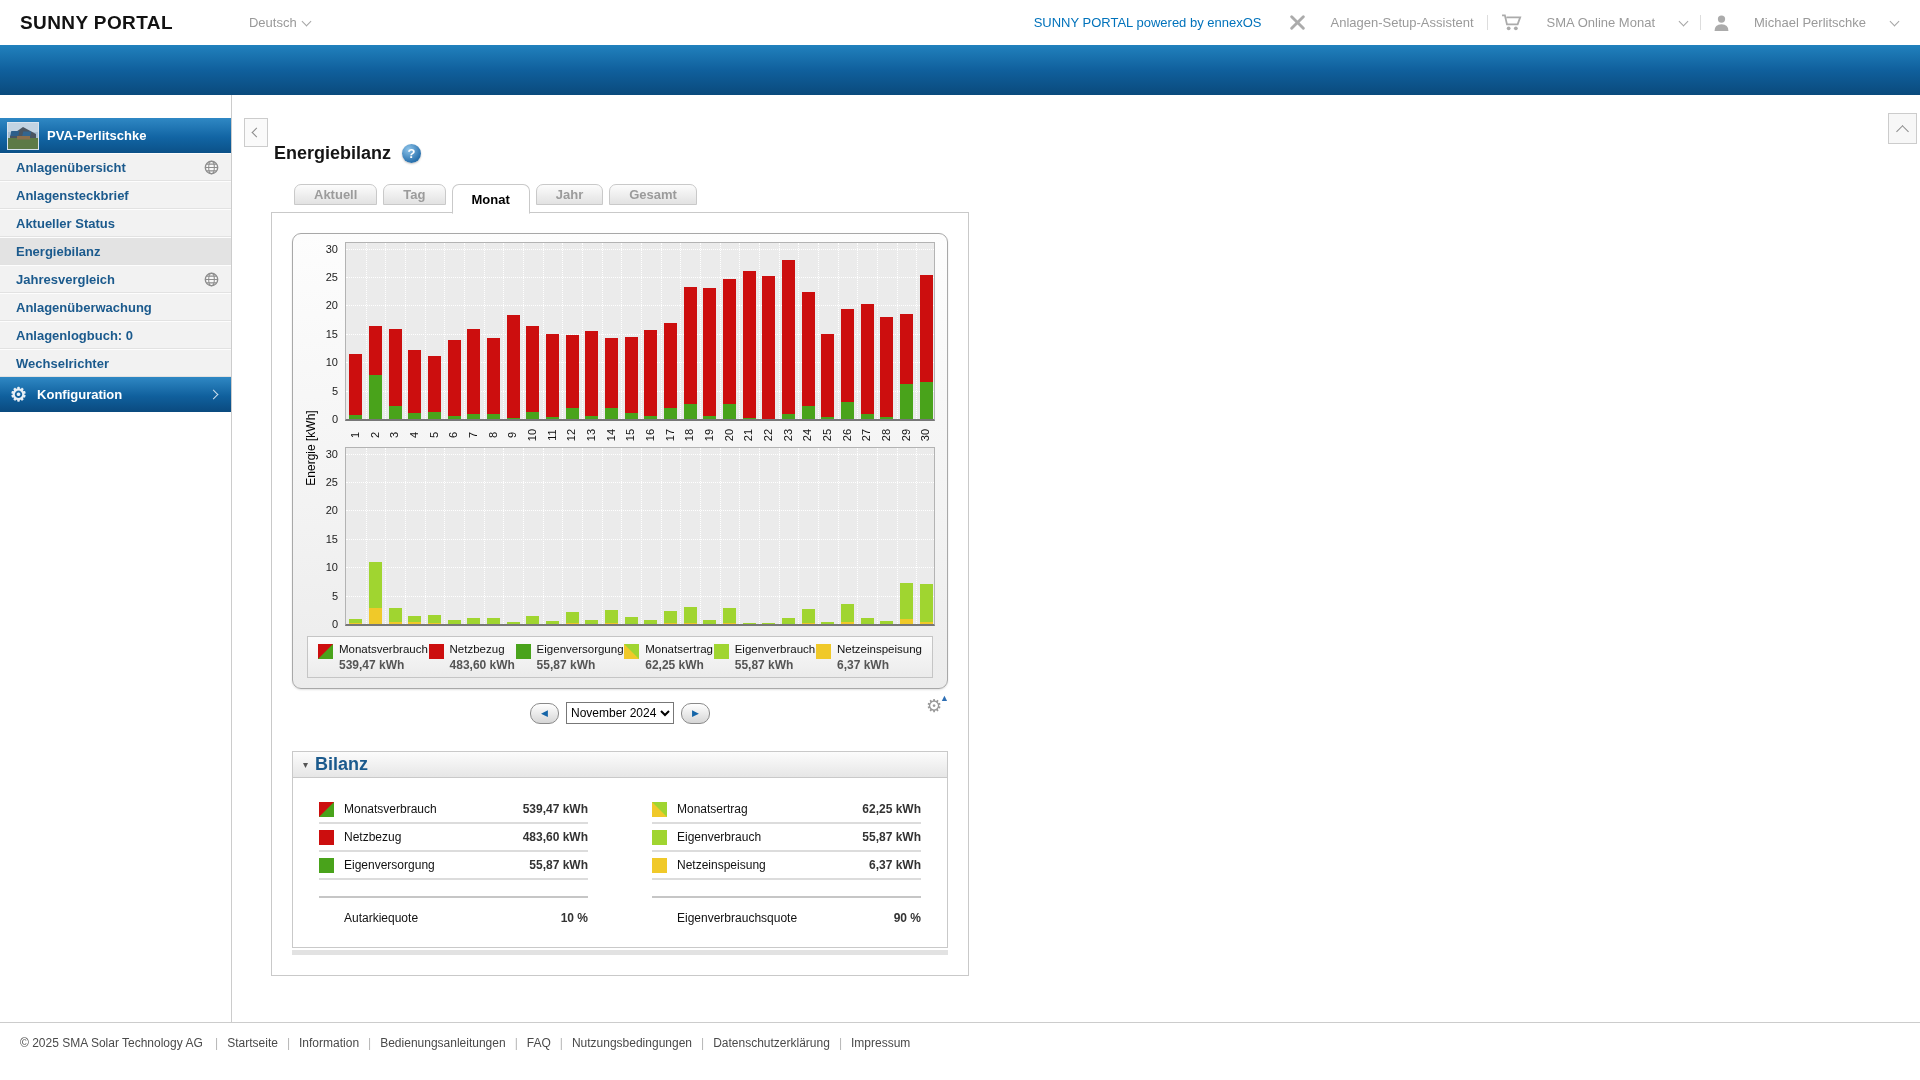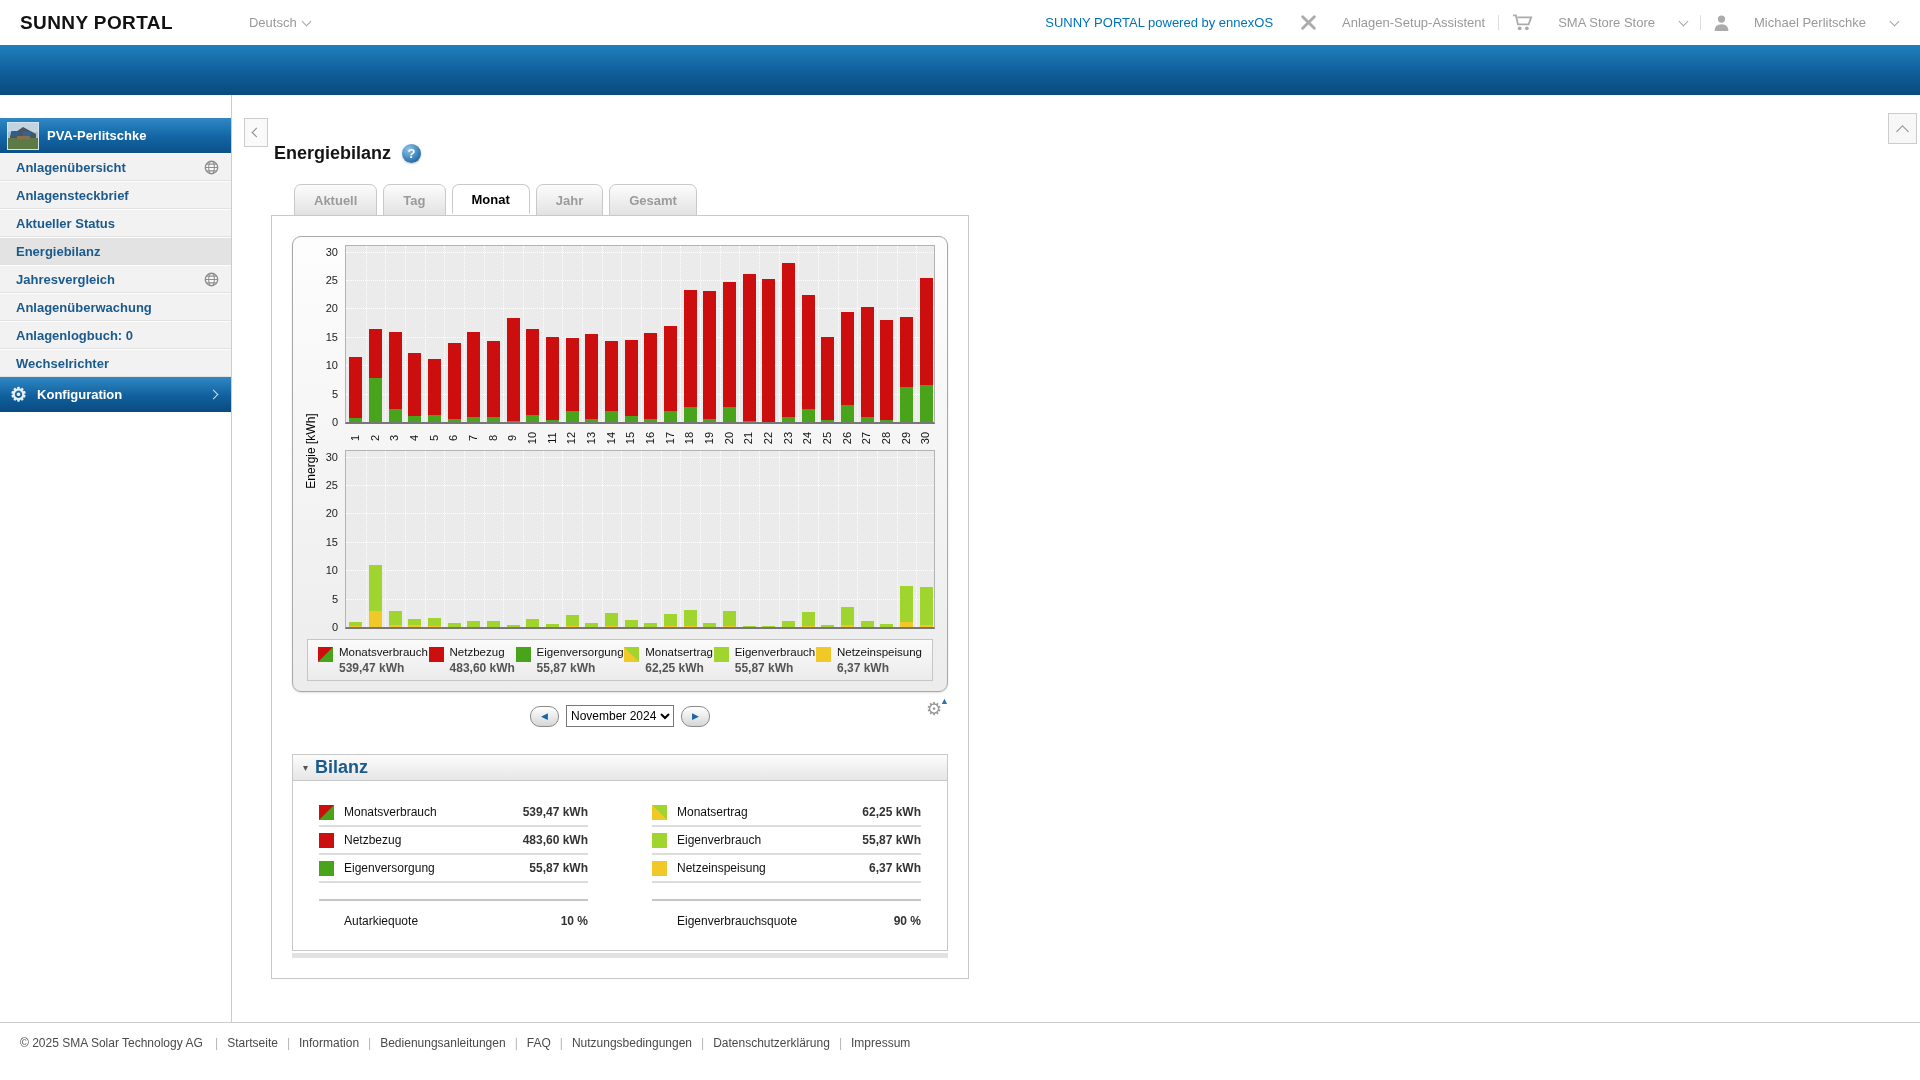--- a/index.html
+++ b/index.html
@@ -26,21 +26,21 @@
   .side-item .globe{margin-left:auto;line-height:0;}
   .config{height:35px;background:linear-gradient(180deg,#2f88c4 0%,#10609d 55%,#0a4a7f 100%);color:#fff;font-weight:700;font-size:13px;display:flex;align-items:center;gap:10px;padding:0 14px 0 10px;cursor:pointer;}
   .gear-glyph{font-size:19px;color:#e9eff5;line-height:1;}
   .content{flex:1;position:relative;}
   .collapse-btn{position:absolute;left:12px;top:0px;width:22px;height:27px;background:#fafafa;border:1px solid #ccc;display:flex;align-items:center;justify-content:center;cursor:pointer;}
   .scrolltop-btn{position:absolute;right:3px;top:18px;width:27px;height:29px;background:#f7f7f7;border:1px solid #ccc;display:flex;align-items:center;justify-content:center;cursor:pointer;}
   .page-title-row{margin:48px 0 0 42px;display:flex;align-items:center;gap:11px;}
   .page-title{font-size:18px;font-weight:700;color:#151515;}
   .help{width:19px;height:19px;border-radius:50%;background:radial-gradient(circle at 35% 28%,#8ec4ea,#2a72ae 70%,#1c5d96);color:#fff;font-weight:700;font-size:13px;display:flex;align-items:center;justify-content:center;cursor:pointer;box-shadow:0 1px 2px rgba(0,0,0,.25);}
   .tabs{margin:20px 0 0 62px;display:flex;gap:6px;position:relative;z-index:2;}
-  .tab{height:32px;padding:0 19px;border-radius:7px 7px 0 0;border:1px solid #c9c9c9;background:linear-gradient(#fcfcfc,#e2e2e2);color:#9b9b9b;font-weight:700;font-size:13px;display:flex;align-items:center;cursor:pointer;box-sizing:border-box;}
+  .tab{height:21px;padding:0 19px;border-radius:7px 7px 0 0;border:1px solid #c9c9c9;background:linear-gradient(#fcfcfc,#e2e2e2);color:#9b9b9b;font-weight:700;font-size:13px;display:flex;align-items:center;cursor:pointer;box-sizing:border-box;}
   .tab.active{background:#fff;border-bottom:1px solid #fff;color:#000;height:30px;margin-bottom:-1px;}
   .card{margin-left:39px;width:698px;box-sizing:border-box;border:1px solid #c9c9c9;background:#fff;padding:20px 20px 20px 20px;margin-top:-1px;position:relative;}
   .chart-panel{border:1px solid #a8a8a8;border-radius:9px;background:linear-gradient(#fdfdfd,#ececec);padding:8px 12px 10px 12px;position:relative;box-shadow:0 1px 2px rgba(0,0,0,.12);}
   .chart-title{color:#9a9a9a;font-size:15px;text-align:center;height:22px;line-height:22px;}
   .axis-label{position:absolute;left:-42px;top:207px;width:120px;text-align:center;font-size:12px;color:#000;transform:rotate(-90deg);}
   .plot-wrap{display:flex;}
   .yticks{width:40px;position:relative;flex:none;}
   .ytick{position:absolute;right:7px;font-size:11px;color:#222;transform:translateY(-50%);}
   .plot{position:relative;flex:1;height:176px;background:#ebebeb;border:1px solid #b3b3b3;border-bottom:2px solid #777;overflow:hidden;}
   .hgrid{position:absolute;left:0;right:0;border-top:1px dotted #fff;}
@@ -94,21 +94,21 @@
             </svg></span>
           <span>Anlagen-Setup-Assistent</span>
         </span>
         <span class="vsep"></span>
         <span class="nav-item">
           <span style="line-height: 0;"><svg width="21" height="17" viewBox="0 0 22 18">
               <path d="M1 1.5 h3 l2.2 9.5 h11.3 l2.7-7.5 h-14.5" fill="none" stroke="#ababab" stroke-width="1.9"></path>
               <circle cx="8" cy="15.2" r="2" fill="#ababab"></circle>
               <circle cx="15.6" cy="15.2" r="2" fill="#ababab"></circle>
             </svg></span>
-          <span>SMA Store Store</span>
+          <span>SMA Online Monat</span>
           <i class="chev down"></i>
         </span>
         <span class="vsep"></span>
         <span class="nav-item">
           <span style="line-height: 0;"><svg width="15" height="16" viewBox="0 0 14 15">
               <circle cx="7" cy="3.8" r="3.4" fill="#ababab"></circle>
               <path d="M0.5 15 q0 -6.3 6.5 -6.3 q6.5 0 6.5 6.3 z" fill="#ababab"></path>
             </svg></span>
           <span>Michael Perlitschke</span>
           <i class="chev down"></i>

